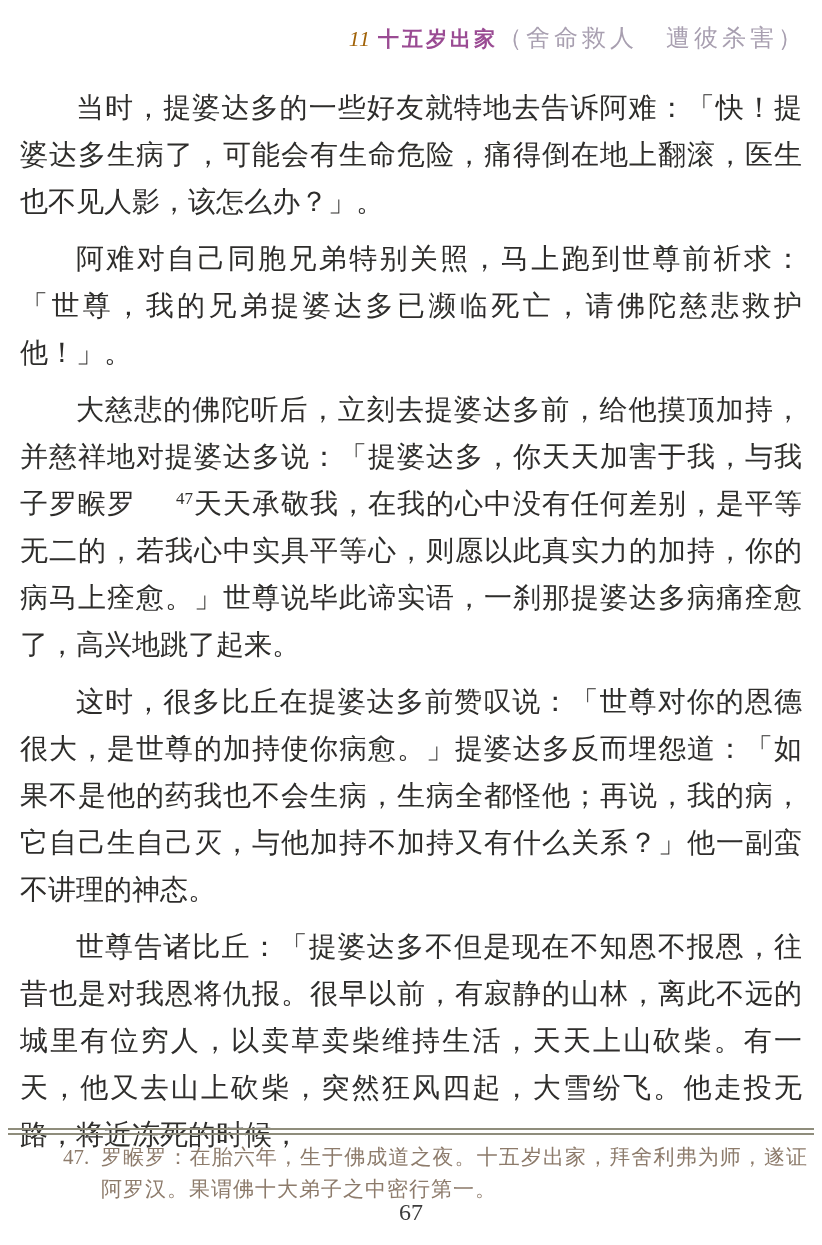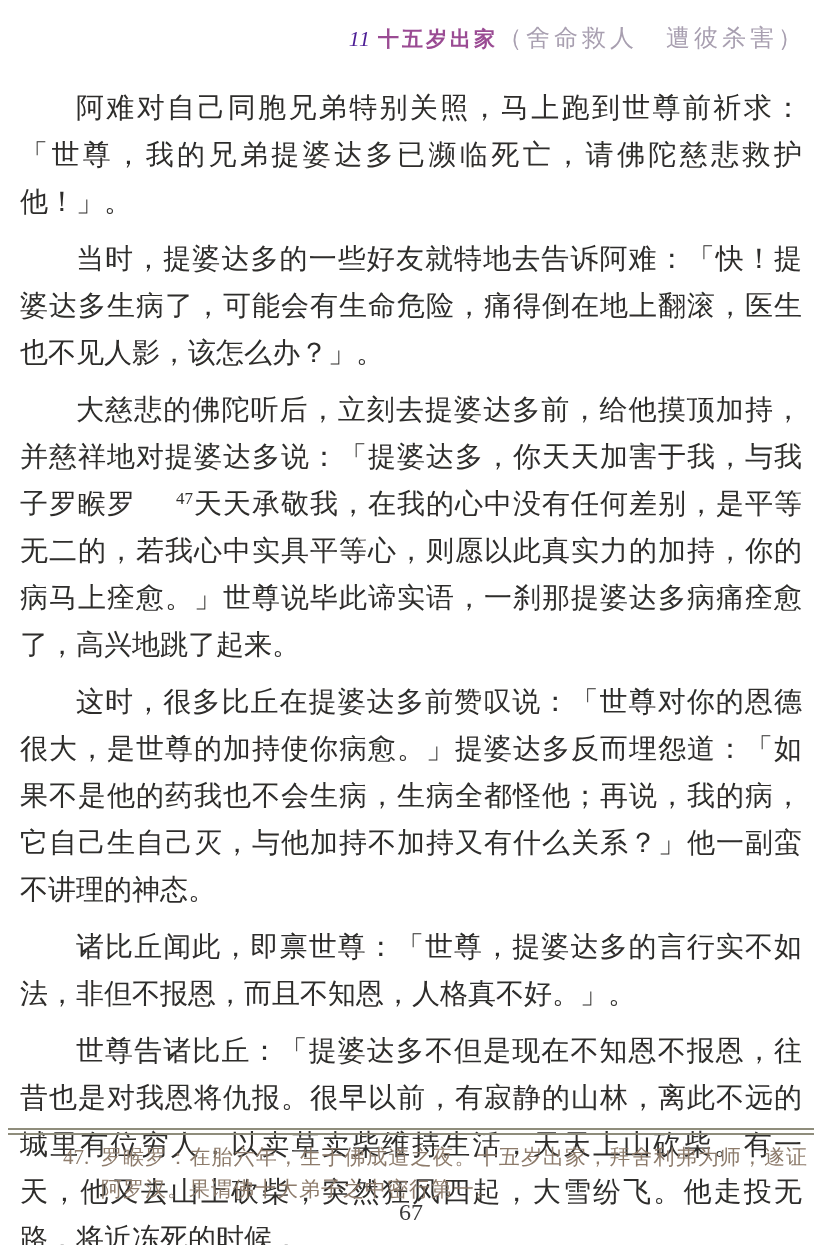--- a/index.html
+++ b/index.html
@@ -15,21 +15,21 @@
   
   .header {
     position: absolute;
     top: 22px;
     right: 16px;
     white-space: nowrap;
     font-size: 21px;
   }
   .h-num {
     font-style: italic;
-    color: #4c1d95;
+    color: #a16207;
     margin-right: 7px;
     font-size: 22px;
     letter-spacing: 1px;
   }
   .h-title {
     color: #9a4b93;
     font-weight: 600;
     letter-spacing: 3px;
   }
   .h-sub {
@@ -109,25 +109,24 @@
 </head>
 <body>
 
 <div class="page">
 
   <div class="header">
     <span class="h-num">11</span><span class="h-title">十五岁出家</span><span class="h-sub">（舍命救人　遭彼杀害）</span>
   </div>
 
   <div class="body-text">
+    <p>当时，提婆达多的一些好友就特地去告诉阿难：「快！提婆达多生病了，可能会有生命危险，痛得倒在地上翻滚，医生也不见人影，该怎么办？」。</p>
     <p>阿难对自己同胞兄弟特别关照，马上跑到世尊前祈求：「世尊，我的兄弟提婆达多已濒临死亡，请佛陀慈悲救护他！」。</p>
-    <p>当时，提婆达多的一些好友就特地去告诉阿难：「快！提婆达多生病了，可能会有生命危险，痛得倒在地上翻滚，医生也不见人影，该怎么办？」。</p>
     <p><span>大慈悲的佛陀听后，立刻去提婆达多前，给他摸顶加持，并慈祥地对提婆达多说：「提婆达多，你天天加害于我，与我子罗睺罗</span><sup>47</sup><span>天天承敬我，在我的心中没有任何差别，是平等无二的，若我心中实具平等心，则愿以此真实力的加持，你的病马上痊愈。」世尊说毕此谛实语，一刹那提婆达多病痛痊愈了，高兴地跳了起来。</span></p>
     <p>这时，很多比丘在提婆达多前赞叹说：「世尊对你的恩德很大，是世尊的加持使你病愈。」提婆达多反而埋怨道：「如果不是他的药我也不会生病，生病全都怪他；再说，我的病，它自己生自己灭，与他加持不加持又有什么关系？」他一副蛮不讲理的神态。</p>
-    <p>诸比丘闻此，即禀世尊：「世尊，提婆达多的言行实不如法，非但不报恩，而且不知恩，人格真不好。」。</p>
     <p>世尊告诸比丘：「提婆达多不但是现在不知恩不报恩，往昔也是对我恩将仇报。很早以前，有寂静的山林，离此不远的城里有位穷人，以卖草卖柴维持生活，天天上山砍柴。有一天，他又去山上砍柴，突然狂风四起，大雪纷飞。他走投无路，将近冻死的时候，</p>
   </div>
 
   <div class="separator"></div>
 
   <div class="footnote">
     <span class="fn-num">47.</span><span>罗睺罗：在胎六年，生于佛成道之夜。十五岁出家，拜舍利弗为师，遂证阿罗汉。果谓佛十大弟子之中密行第一。</span>
   </div>
 
   <div class="page-number">67</div>

